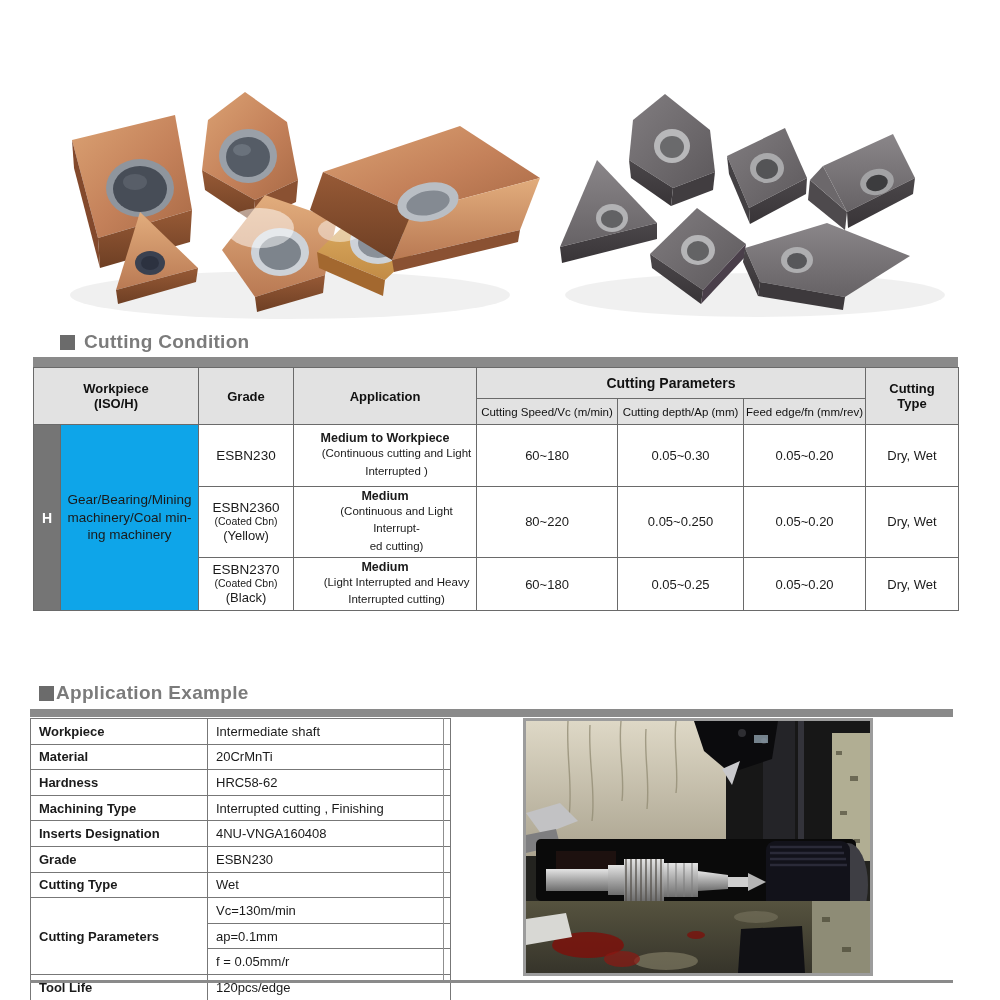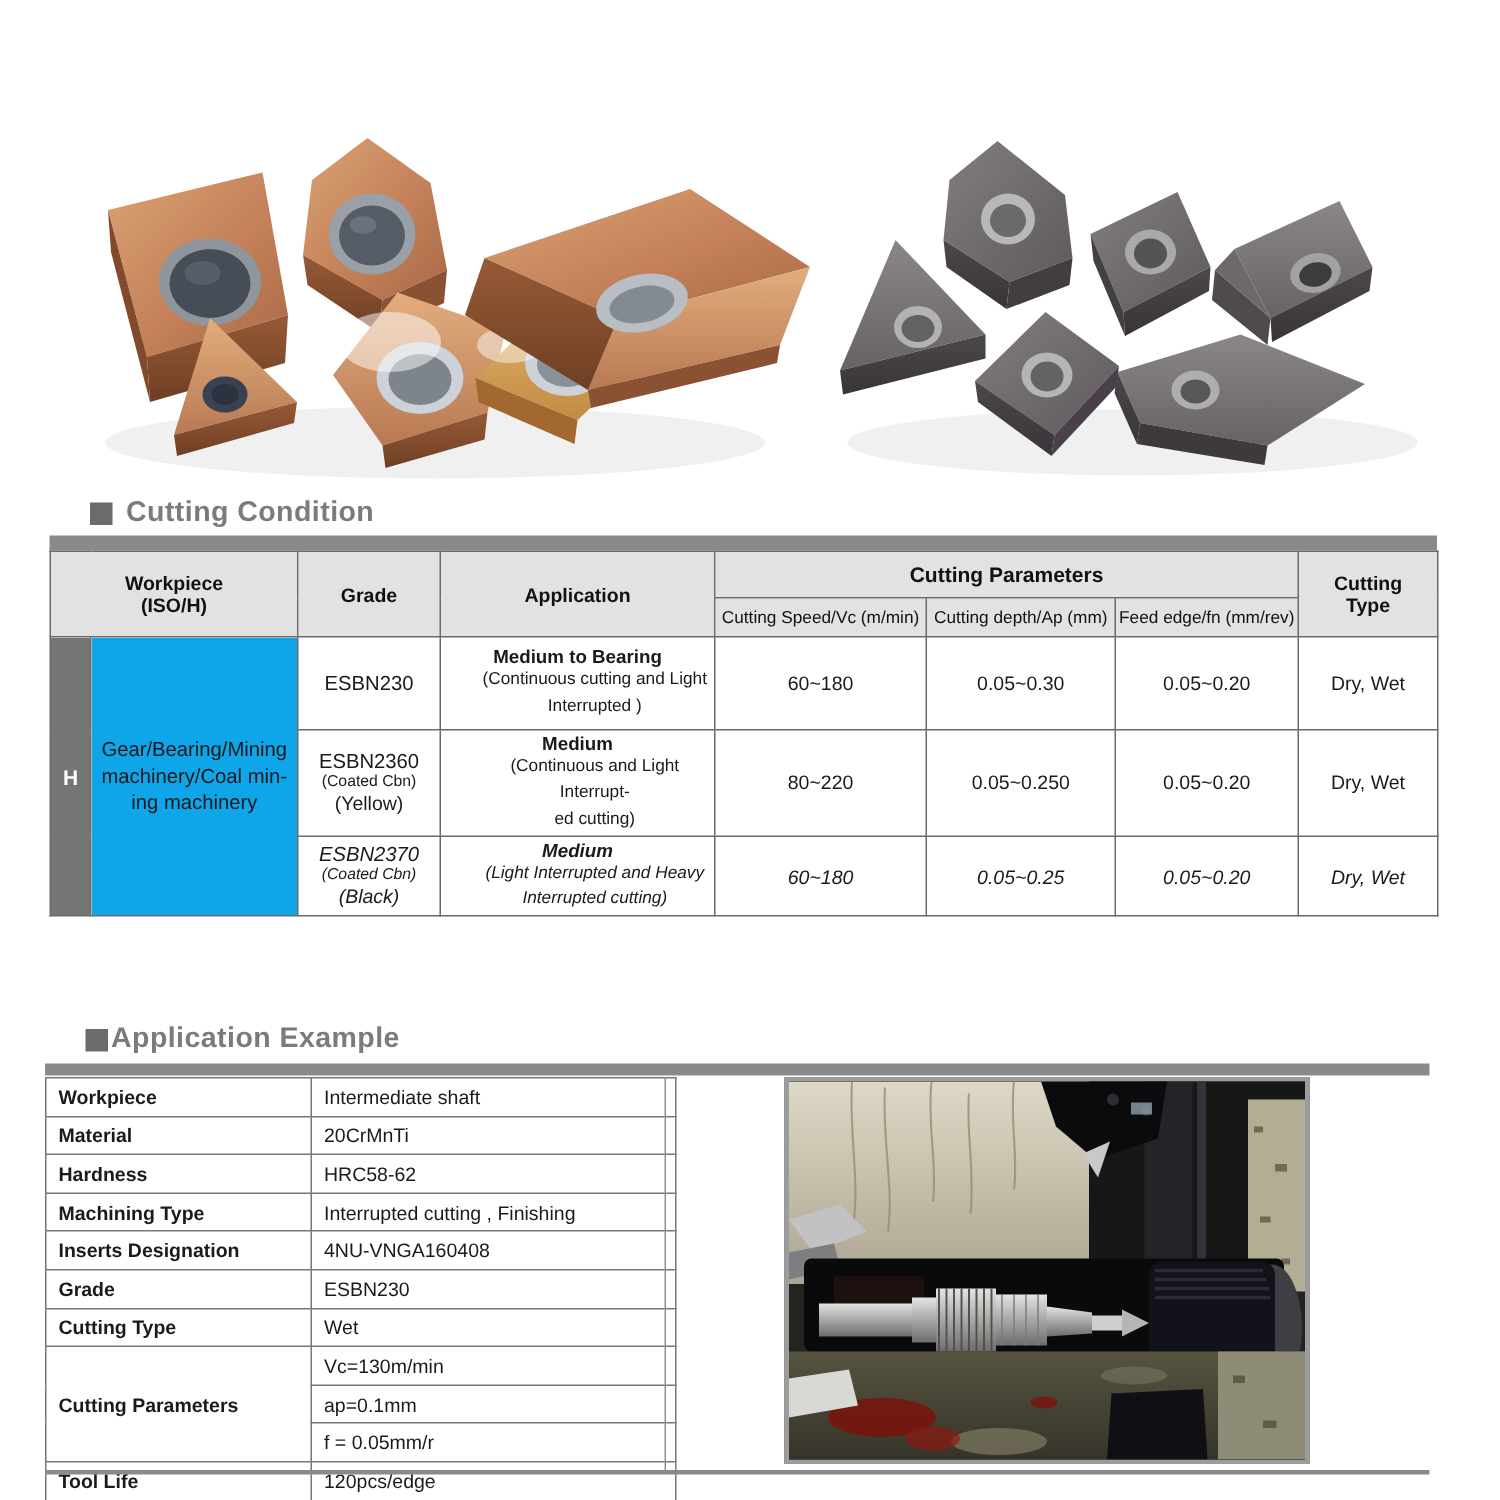--- a/index.html
+++ b/index.html
@@ -229,21 +229,21 @@
       <td rowspan="3" class="h-cell">H</td>
       <td rowspan="3" class="wp-cell">
         <span class="l">Gear/Bearing/Mining</span>
         <span class="l">machinery/Coal min-</span>
         <span class="l">ing machinery</span>
       </td>
       <td>
         <span class="l grade-main">ESBN230</span>
       </td>
       <td>
-        <span class="l app-title">Medium to Bearing</span>
+        <span class="l app-title">Medium to Workpiece</span>
         <span class="l app-line">(Continuous cutting and Light</span>
         <span class="l app-line">Interrupted )</span>
       </td>
       <td>60~180</td>
       <td>0.05~0.30</td>
       <td>0.05~0.20</td>
       <td>Dry, Wet</td>
     </tr>
     <tr style="height:58px;">
       <td>
@@ -254,40 +254,40 @@
       <td>
         <span class="l app-title">Medium</span>
         <span class="l app-line">(Continuous and Light Interrupt-</span>
         <span class="l app-line">ed cutting)</span>
       </td>
       <td>80~220</td>
       <td>0.05~0.250</td>
       <td>0.05~0.20</td>
       <td>Dry, Wet</td>
     </tr>
-    <tr style="height:41px;font-style:italic;">
+    <tr style="height:41px;">
       <td>
         <span class="l grade-main">ESBN2370</span>
         <span class="l grade-sub">(Coated Cbn)</span>
         <span class="l grade-color">(Black)</span>
       </td>
       <td>
         <span class="l app-title">Medium</span>
         <span class="l app-line">(Light Interrupted and Heavy</span>
         <span class="l app-line">Interrupted cutting)</span>
       </td>
       <td>60~180</td>
       <td>0.05~0.25</td>
       <td>0.05~0.20</td>
       <td>Dry, Wet</td>
     </tr>
   </tbody>
 </table>
 
-<div class="sec-title" style="left:30px;top:682px;">
+<div class="sec-title" style="left:12px;top:682px;">
   <span class="bullet" style="margin-right:2px;"></span>
   <span>Application Example</span>
 </div>
 <div class="bar" style="left:30px;top:709px;width:923px;height:8px;"></div>
 
 <table class="at">
   <tbody>
     <tr>
       <td class="lbl">Workpiece</td>
       <td class="val">Intermediate shaft</td>

